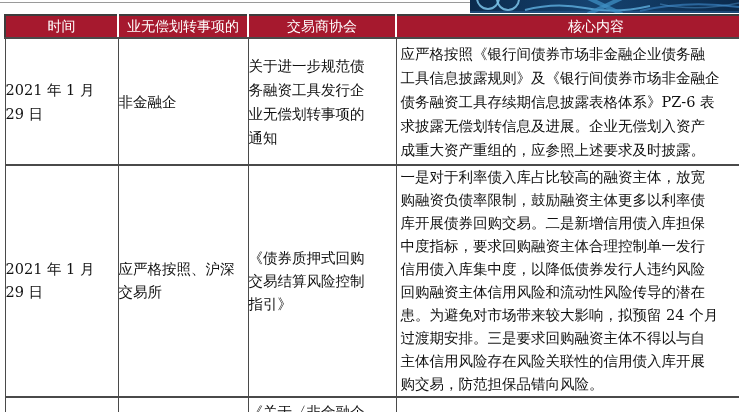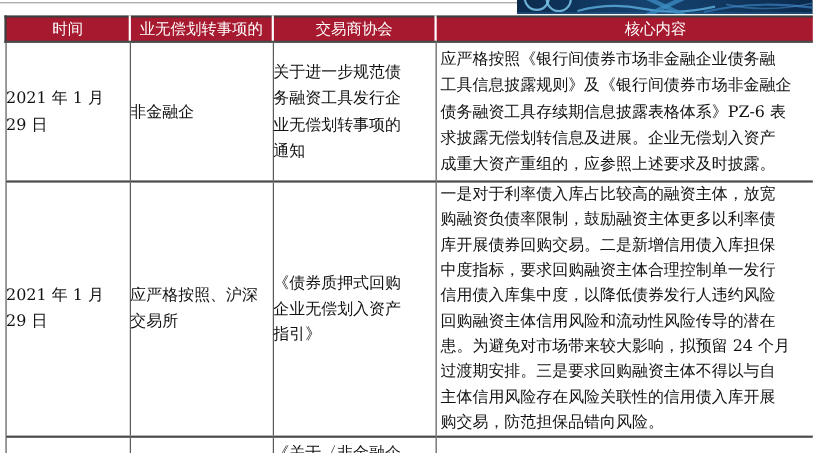--- a/index.html
+++ b/index.html
@@ -95,21 +95,21 @@
 债务融资工具存续期信息披露表格体系》PZ-6 表
 求披露无偿划转信息及进展。企业无偿划入资产
 成重大资产重组的，应参照上述要求及时披露。</td>
       </tr>
       <tr class="r2">
         <td class="c-time">2021 年 1 月
 29 日</td>
         <td class="c-agency">应严格按照、沪深
 交易所</td>
         <td class="c-doc">《债券质押式回购
-企业无偿划入资产
+交易结算风险控制
 指引》</td>
         <td class="c-content">一是对于利率债入库占比较高的融资主体，放宽
 购融资负债率限制，鼓励融资主体更多以利率债
 库开展债券回购交易。二是新增信用债入库担保
 中度指标，要求回购融资主体合理控制单一发行
 信用债入库集中度，以降低债券发行人违约风险
 回购融资主体信用风险和流动性风险传导的潜在
 患。为避免对市场带来较大影响，拟预留 24 个月
 过渡期安排。三是要求回购融资主体不得以与自
 主体信用风险存在风险关联性的信用债入库开展

